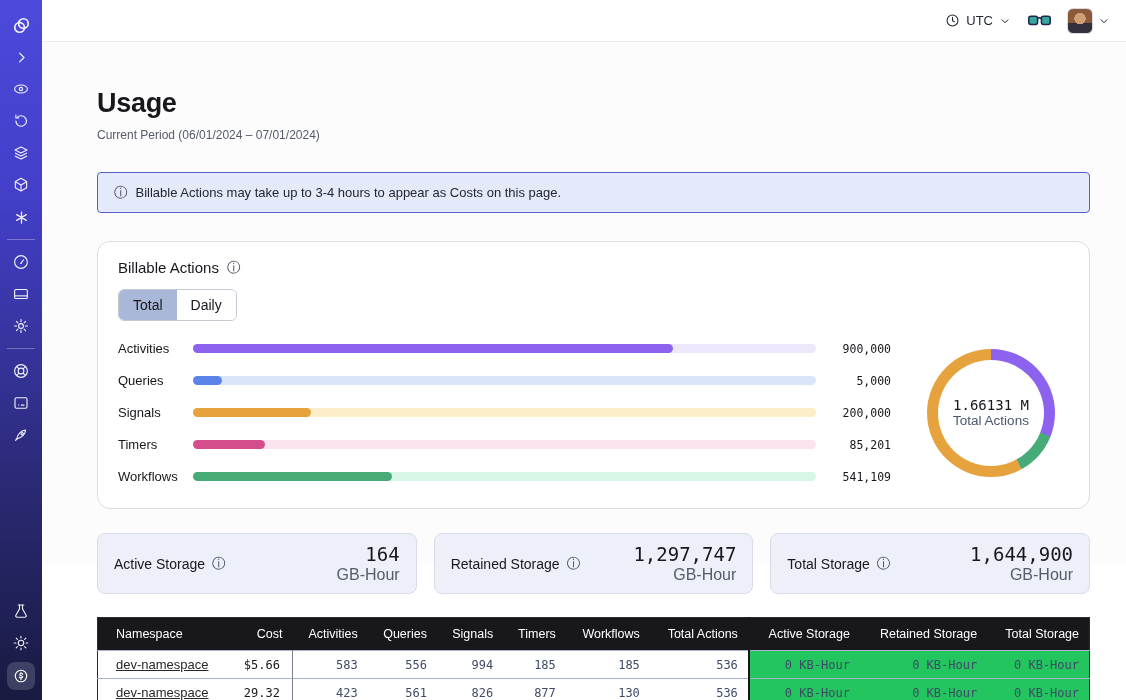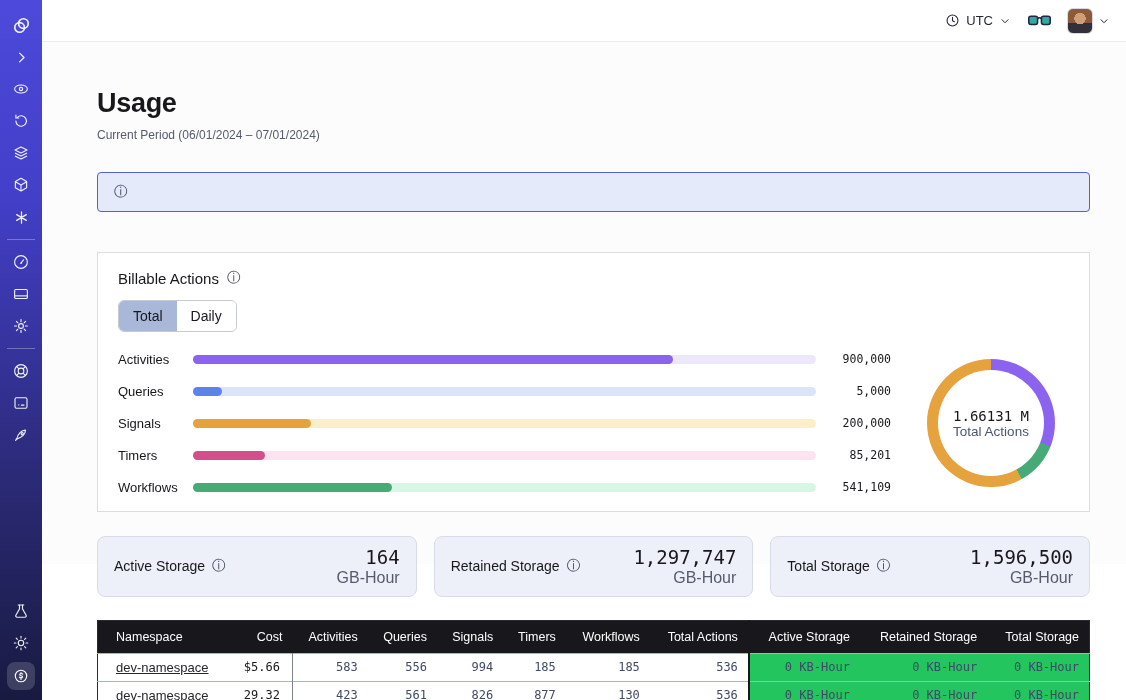--- a/index.html
+++ b/index.html
@@ -42,21 +42,21 @@
     display:flex; align-items:center; gap:9px; background:#fff; border:1px solid #d3d6df;
     border-radius:8px; padding:9px 14px; font-size:14px; color:#17171c; cursor:pointer; margin-top:2px;
   }
   
   .banner {
     margin-top:30px; background:#e5eafb; border:1px solid #5560cf; border-radius:4px;
     padding:12px 16px; font-size:13px; color:#23262f; display:flex; gap:8px; align-items:center;
   }
   .info-glyph { font-size:13.5px; color:#3a4152; line-height:1; }
   
-  .ba-card { margin-top:40px; background:#fff; border:1px solid #dadde4; border-radius:0; padding:17px 20px 16px; }
+  .ba-card { margin-top:28px; background:#fff; border:1px solid #dadde4; border-radius:13px; padding:17px 20px 24px; }
   .ba-title { font-size:15px; color:#17171c; display:flex; gap:8px; align-items:center; }
   .seg { display:inline-flex; border:1px solid #c6cad3; border-radius:6px; overflow:hidden; margin-top:13px; }
   .seg-btn { padding:7px 14px; font-size:14px; color:#17171c; background:#fff; cursor:pointer; }
   .seg-btn.active { background:#a9b8d8; }
   .ba-body { display:flex; margin-top:20px; align-items:center; gap:26px; }
   .bars { flex:1; display:flex; flex-direction:column; gap:17px; }
   .bar-row { display:flex; align-items:center; gap:13px; }
   .bar-label { width:62px; font-size:13px; color:#17171c; flex:0 0 62px; }
   .bar-track { flex:1; height:9px; border-radius:5px; position:relative; }
   .bar-fill { position:absolute; left:0; top:0; height:9px; border-radius:5px; }
@@ -224,20 +224,21 @@
   <div class="content">
     <div class="page-head">
       <div>
         <h1>Usage</h1>
         <div class="subtitle">Current Period (06/01/2024 – 07/01/2024)</div>
       </div>
     </div>
 
     <div class="banner">
       <span class="info-glyph">ⓘ</span>
+      <span>Billable Actions may take up to 3-4 hours to appear as Costs on this page.</span>
     </div>
 
     <div class="ba-card">
       <div class="ba-title">
         <span>Billable Actions</span>
         <span class="info-glyph">ⓘ</span>
       </div>
       <div class="seg">
         <div class="seg-btn active">Total</div>
         <div class="seg-btn">Daily</div>
@@ -311,21 +312,21 @@
           <div class="storage-num">1,297,747</div>
           <div class="storage-unit">GB-Hour</div>
         </div>
       </div>
       <div class="storage-card">
         <div class="storage-label">
           <span>Total Storage</span>
           <span class="info-glyph">ⓘ</span>
         </div>
         <div>
-          <div class="storage-num">1,596,500</div>
+          <div class="storage-num">1,644,900</div>
           <div class="storage-unit">GB-Hour</div>
         </div>
       </div>
     </div>
 
     <table>
       <thead>
           <tr id="table-head-row">
             <th class="col-namespace">Namespace</th>
             <th class="col-cost">Cost</th>

